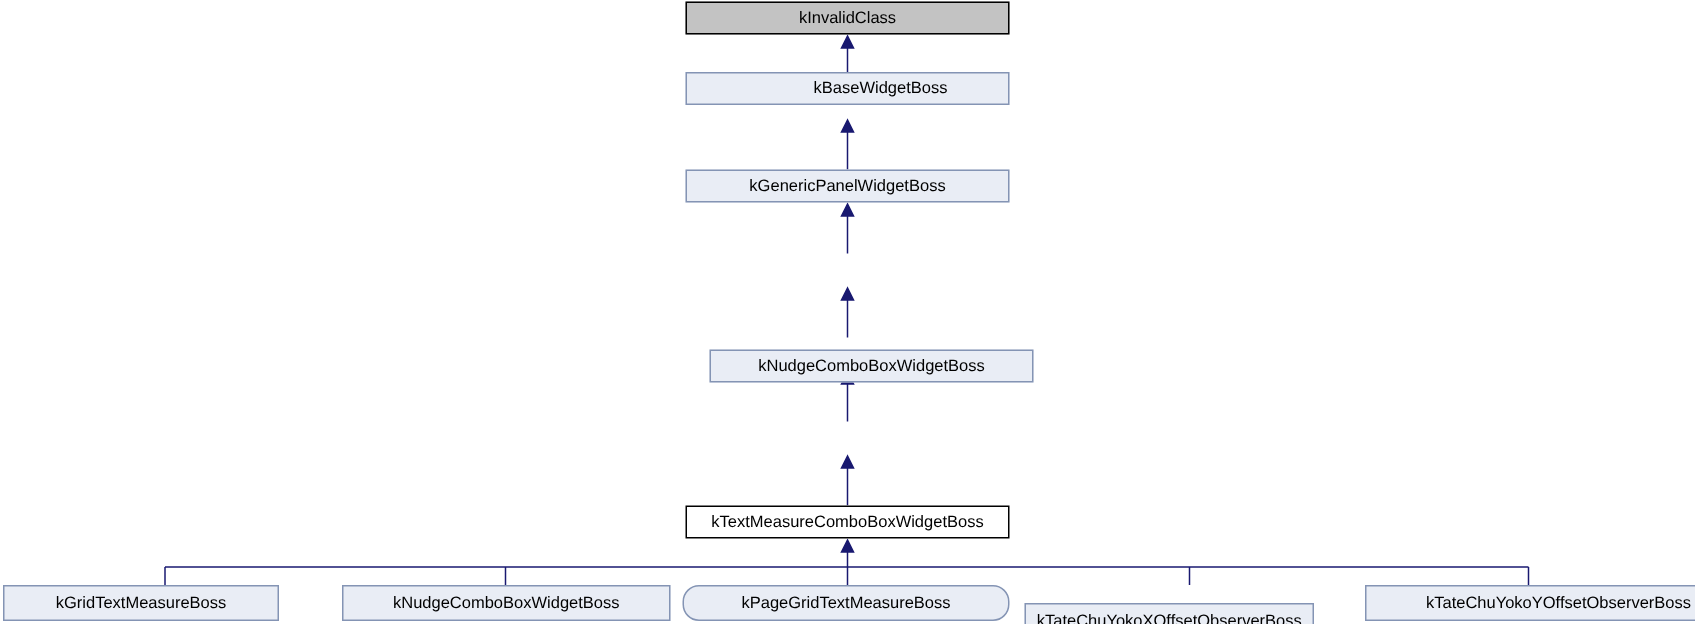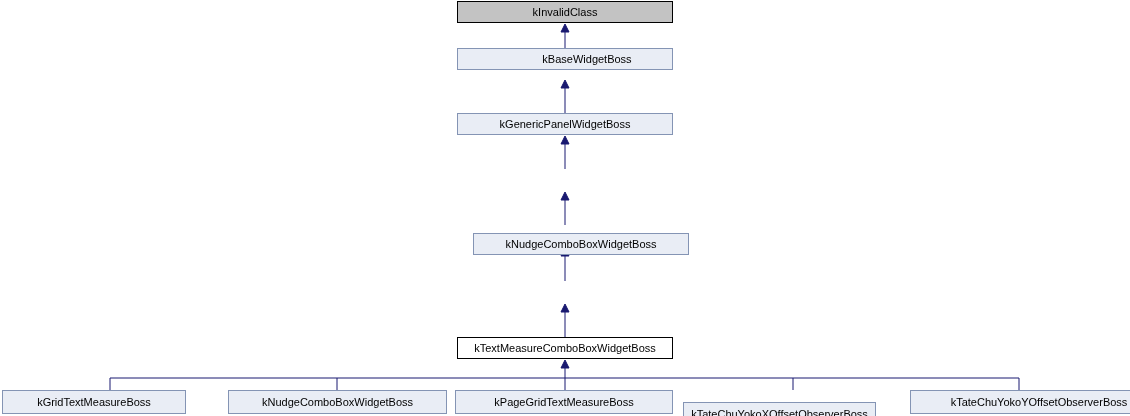--- a/index.html
+++ b/index.html
@@ -110,19 +110,19 @@
 
   <div class="node chain-node node--linked" style="top:233px;margin-left:16px;">kNudgeComboBoxWidgetBoss</div>
 
 
   <div class="node chain-node node--current" style="top:337px;">kTextMeasureComboBoxWidgetBoss</div>
 
   <div class="node child-node node--linked" style="left:2px; width:184px;">kGridTextMeasureBoss</div>
 
   <div class="node child-node node--linked" style="left:228px; width:219px;">kNudgeComboBoxWidgetBoss</div>
 
-  <div class="node child-node node--linked" style="left:455px; width:218px;">kPageGridTextMeasureBoss</div>
+  <div class="node child-node node--linked" style="left:455px; width:218px;border-radius:11px;">kPageGridTextMeasureBoss</div>
 
   <div class="node child-node node--linked" style="left:683px; width:193px;margin-top:12px;">kTateChuYokoXOffsetObserverBoss</div>
 
   <div class="node child-node node--linked" style="left:910px; width:258px;">kTateChuYokoYOffsetObserverBoss</div>
 
 </div>
 
 </body></html>

